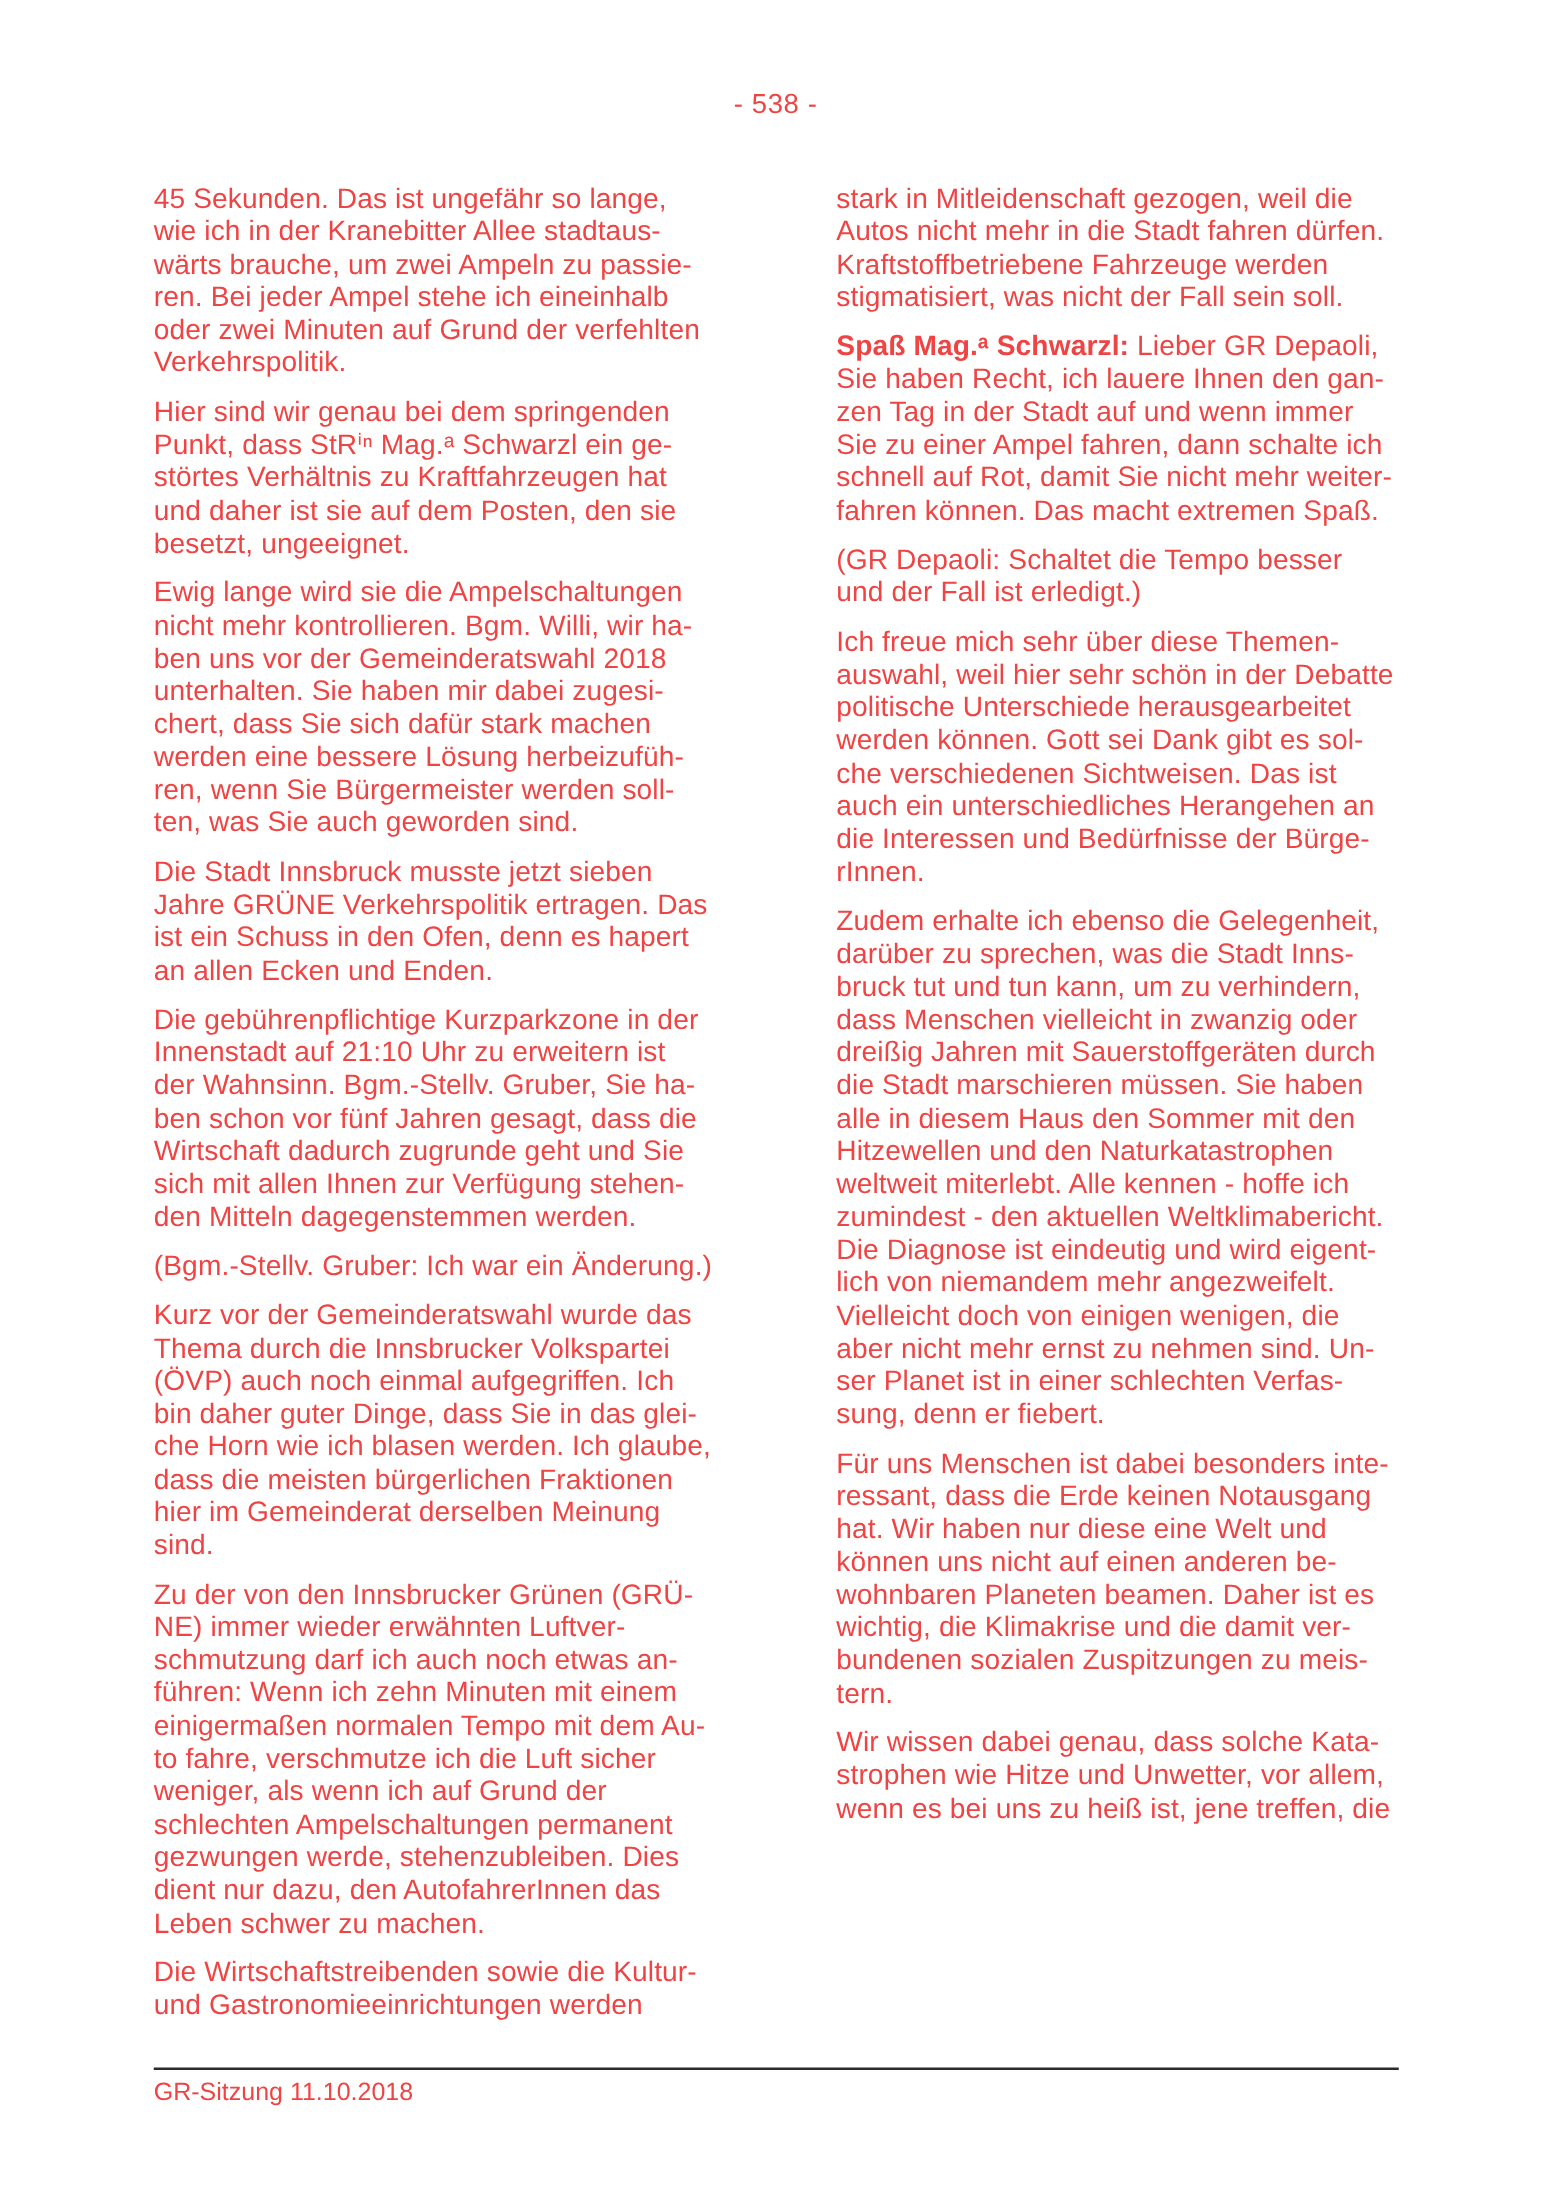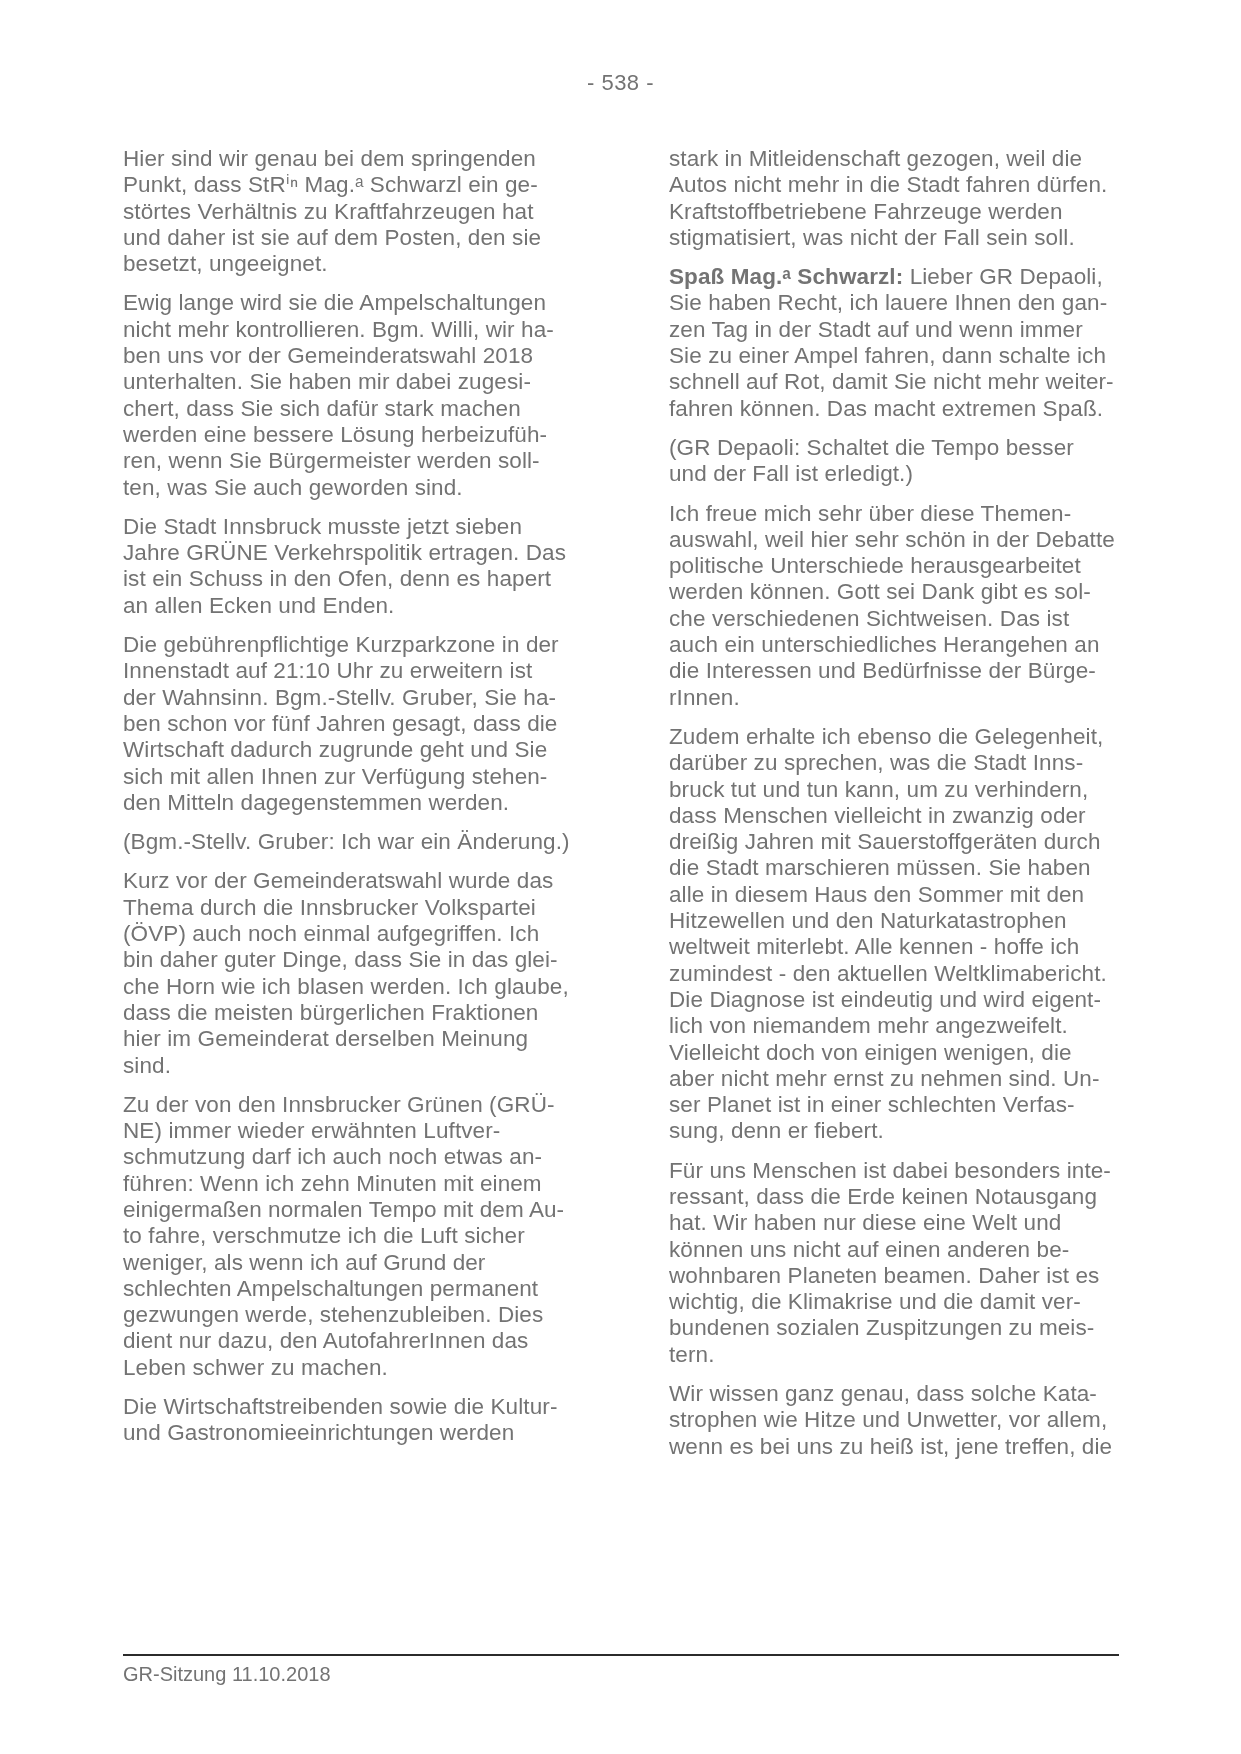--- a/index.html
+++ b/index.html
@@ -6,21 +6,21 @@
     margin: 0;
     padding: 0;
     background: #ffffff;
   }
   .page {
     position: relative;
     width: 1241px;
     height: 1754px;
     background: #ffffff;
     font-family: "Liberation Sans", "DejaVu Sans", sans-serif;
-    color: #737373;
+    color: #ef4444;
     overflow: hidden;
   }
   .page-header {
     position: absolute;
     top: 70px;
     left: 0;
     width: 1241px;
     text-align: center;
     font-size: 22px;
     line-height: 26px;
@@ -58,20 +58,26 @@
     text-align: center;
   }
 </style>
 </head>
 <body>
 
 <div class="page">
   <div class="page-header">- 538 -</div>
 
   <div class="column column-left">
+      <p class="para">45 Sekunden. Das ist ungefähr so lange,
+wie ich in der Kranebitter Allee stadtaus-
+wärts brauche, um zwei Ampeln zu passie-
+ren. Bei jeder Ampel stehe ich eineinhalb
+oder zwei Minuten auf Grund der verfehlten
+Verkehrspolitik.</p>
       <p class="para">Hier sind wir genau bei dem springenden
 Punkt, dass StRⁱⁿ Mag.ᵃ Schwarzl ein ge-
 störtes Verhältnis zu Kraftfahrzeugen hat
 und daher ist sie auf dem Posten, den sie
 besetzt, ungeeignet.</p>
       <p class="para">Ewig lange wird sie die Ampelschaltungen
 nicht mehr kontrollieren. Bgm. Willi, wir ha-
 ben uns vor der Gemeinderatswahl 2018
 unterhalten. Sie haben mir dabei zugesi-
 chert, dass Sie sich dafür stark machen
@@ -151,21 +157,21 @@
 ser Planet ist in einer schlechten Verfas-
 sung, denn er fiebert.</p>
       <p class="para">Für uns Menschen ist dabei besonders inte-
 ressant, dass die Erde keinen Notausgang
 hat. Wir haben nur diese eine Welt und
 können uns nicht auf einen anderen be-
 wohnbaren Planeten beamen. Daher ist es
 wichtig, die Klimakrise und die damit ver-
 bundenen sozialen Zuspitzungen zu meis-
 tern.</p>
-      <p class="para">Wir wissen ganz genau, dass solche Kata-
+      <p class="para">Wir wissen dabei genau, dass solche Kata-
 strophen wie Hitze und Unwetter, vor allem,
 wenn es bei uns zu heiß ist, jene treffen, die</p>
     </div>
 
   <div class="footer-rule"></div>
 
   <div class="page-footer">GR-Sitzung 11.10.2018</div>
 </div>
 
 </body></html>

